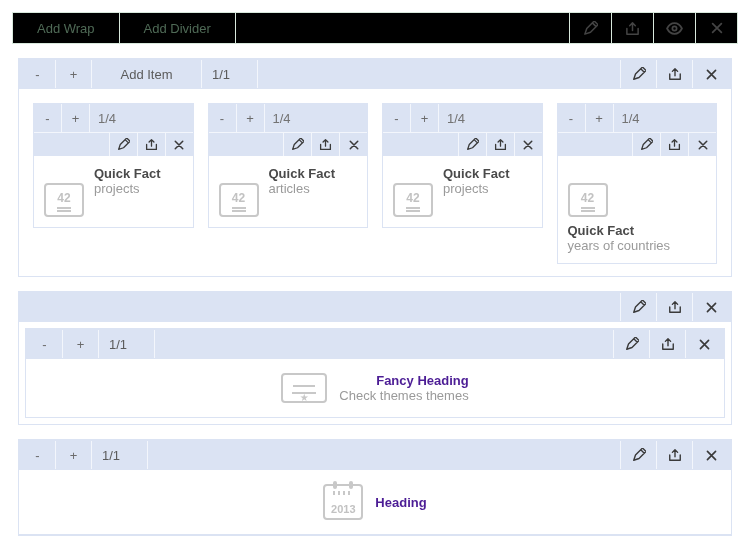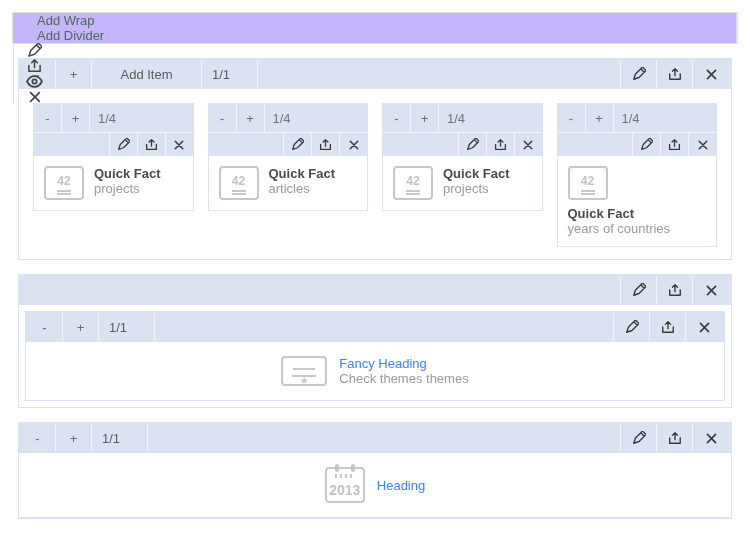--- a/index.html
+++ b/index.html
@@ -1,20 +1,20 @@
 <!DOCTYPE html>
 <html><head>
 <meta charset="utf-8">
 <style>
   * { box-sizing: border-box; }
   body { margin:0; padding:12px; font-family: "Segoe UI", Arial, sans-serif; font-size:13px; color:#5a5a5a; background:#fff; width:750px; }
   svg { display:block; }
 
   
-  .topbar { display:flex; align-items:stretch; height:32px; background:#c4b5fd; border:1px solid #d8e8dc; margin-bottom:14px;flex-direction:column; }
+  .topbar { display:flex; align-items:stretch; height:32px; background:#000000; border:1px solid #d8e8dc; margin-bottom:14px; }
   .topbar .btn-tab { padding:0 24px; display:flex; align-items:center; border-right:1px solid #d8e8dc; color:#4f6a56; cursor:pointer; }
   .topbar .spacer { flex:1; }
   .topbar .icon-btn { width:42px; display:flex; align-items:center; justify-content:center; border-left:1px solid #d8e8dc; cursor:pointer; color:#444; }
 
   
   .strip { display:flex; align-items:stretch; height:30px; background:#dbe3f3; border:1px solid #dbe3f3; }
   .strip > * { display:flex; align-items:center; }
   .cell { border-right:1px solid #f3f6fc; justify-content:center; }
   .cell-minus { width:36px; cursor:pointer; color:#6b6b6b; }
   .cell-plus  { width:36px; cursor:pointer; color:#6b6b6b; }
@@ -32,42 +32,42 @@
   .cols { display:flex; gap:14px; align-items:flex-start; margin-bottom:8px; }
   .card { flex:1; min-width:0; border:1.5px solid #dbe3f3; }
   .card .strip2 { background:#dbe3f3; display:flex; height:28px; }
   .card .strip2 > * { display:flex; align-items:center; }
   .card .m,.card .p { width:28px; justify-content:center; border-right:1px solid #f3f6fc; cursor:pointer; color:#6b6b6b; }
   .card .sz { padding-left:8px; flex:1; color:#737373; }
   .card .tool { width:28px; justify-content:center; border-left:1px solid #f3f6fc; cursor:pointer; color:#3a3a3a; }
   .card .bar2 { background:#dbe3f3; height:24px; display:flex; justify-content:flex-end; border-top:1px solid #f3f6fc;}
   .card .bar2 .tool { width:28px; display:flex; align-items:center; justify-content:center; border-left:1px solid #f3f6fc; }
   .card-body { padding:10px; display:flex; gap:10px; align-items:flex-start; }
-  .thumb42 { width:40px; height:34px; border:2px solid #c8c8c8; border-radius:4px; display:flex; flex-direction:column; align-items:center; justify-content:center; position:relative; flex-shrink:0; }
+  .thumb42 { width:40px; height:34px; border:2px solid #c8c8c8; border-radius:4px; display:flex; flex-direction:column; align-items:center; justify-content:center; position:relative; flex-shrink:0;margin-top:17px; }
   .thumb42 .num { font-weight:700; font-size:12px; color:#c2c2c2; line-height:1;}
   .thumb42 .bars { width:14px; height:2px; background:#c8c8c8; margin-top:3px; box-shadow:0 3px 0 #c8c8c8; }
   .qf-title { font-weight:700; color:#4a4a4a; }
   .qf-sub { color:#9a9a9a; }
 
   
   .inner { border:1.5px solid #dbe3f3; margin:6px; }
   .content-row { padding:14px; display:flex; gap:12px; align-items:center; }
   .thumb-fh { width:46px; height:30px; border:2px solid #c8c8c8; border-radius:4px; position:relative; flex-shrink:0; }
   .thumb-fh::after { content:""; position:absolute; left:50%; top:50%; transform:translate(-50%,-50%); width:24px; height:10px; border:2px solid #c8c8c8; border-left:none; border-right:none; border-top:none;}
   .thumb-fh .line { position:absolute; left:10px; right:10px; top:10px; height:2px; background:#c8c8c8;}
   .thumb-fh .star { position:absolute; left:50%; bottom:-2px; transform:translateX(-50%); font-size:10px; color:#c8c8c8; }
 
   .thumb-cal { width:40px; height:36px; border:2px solid #c8c8c8; border-radius:4px; display:flex; flex-direction:column; align-items:center; justify-content:flex-end; padding-bottom:3px; position:relative; flex-shrink:0;}
   .thumb-cal::before, .thumb-cal::after { content:""; position:absolute; top:-5px; width:4px; height:8px; background:#c8c8c8; border-radius:2px;}
   .thumb-cal::before { left:8px;} .thumb-cal::after { right:8px;}
   .thumb-cal .dots { position:absolute; top:5px; left:8px; right:8px; height:4px;
     background: repeating-linear-gradient(90deg,#c8c8c8 0 2px, transparent 2px 5px);}
-  .thumb-cal .yr { font-size:14px; font-weight:700; color:#c2c2c2;text-align:right;}
+  .thumb-cal .yr { font-size:11px; font-weight:700; color:#c2c2c2;text-align:right;}
   .center { justify-content:center; }
-  .fh-title { font-weight:400; color:#3b82f6; }
+  .fh-title { font-weight:700; color:#4c1d95;text-align:right; }
   .fh-sub { color:#9a9a9a; }
 </style>
 </head>
 <body>
 
 <svg width="0" height="0" style="position:absolute">
   <defs>
     <g id="i-pencil">
         <path d="M2 14l2-6 8-8 4 4-8 8-6 2zM10 2l4 4" fill="none" stroke="currentColor" stroke-width="1.6" stroke-linejoin="round"></path>
       </g>

